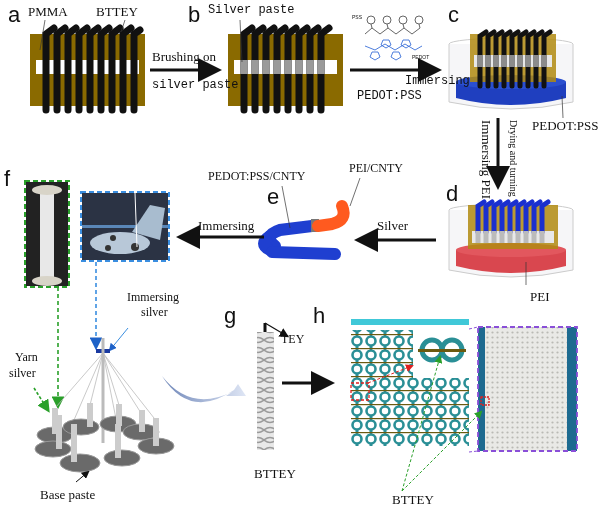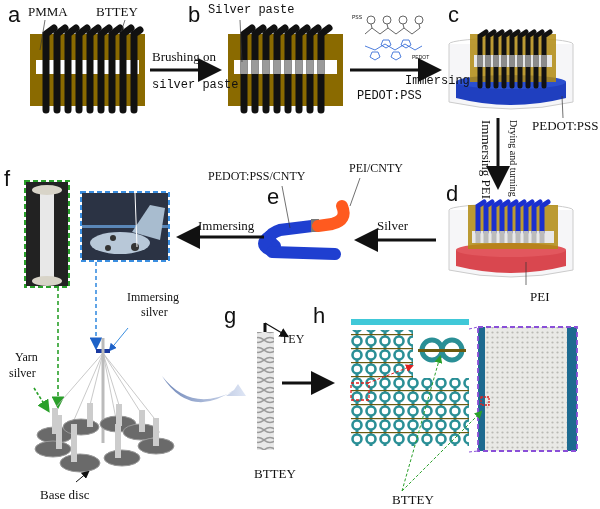--- a/index.html
+++ b/index.html
@@ -318,20 +318,20 @@
 
   <div class="lbl serif12" style="left:208px;top:169px;">PEDOT:PSS/CNTY</div>
   <div class="lbl serif12" style="left:337px;top:161px;margin-left:12px;">PEI/CNTY</div>
 
   <div class="lbl serif13" style="left:198px;top:218px;">Immersing</div>
 
   <div class="lbl serif12" style="left:127px;top:290px;">Immersing</div>
   <div class="lbl serif12" style="left:141px;top:305px;">silver</div>
   <div class="lbl serif12" style="left:15px;top:350px;text-align:right;">Yarn</div>
   <div class="lbl serif12" style="left:9px;top:366px;">silver</div>
-  <div class="lbl serif13" style="left:40px;top:487px;">Base disc</div>
+  <div class="lbl serif13" style="left:40px;top:487px;">Base paste</div>
 
   <div class="lbl serif12" style="left:281px;top:332px;">TEY</div>
   <div class="lbl serif13" style="left:254px;top:466px;">BTTEY</div>
 
   <div class="lbl serif13" style="left:392px;top:492px;">BTTEY</div>
 
 </div>
 
 </body></html>

